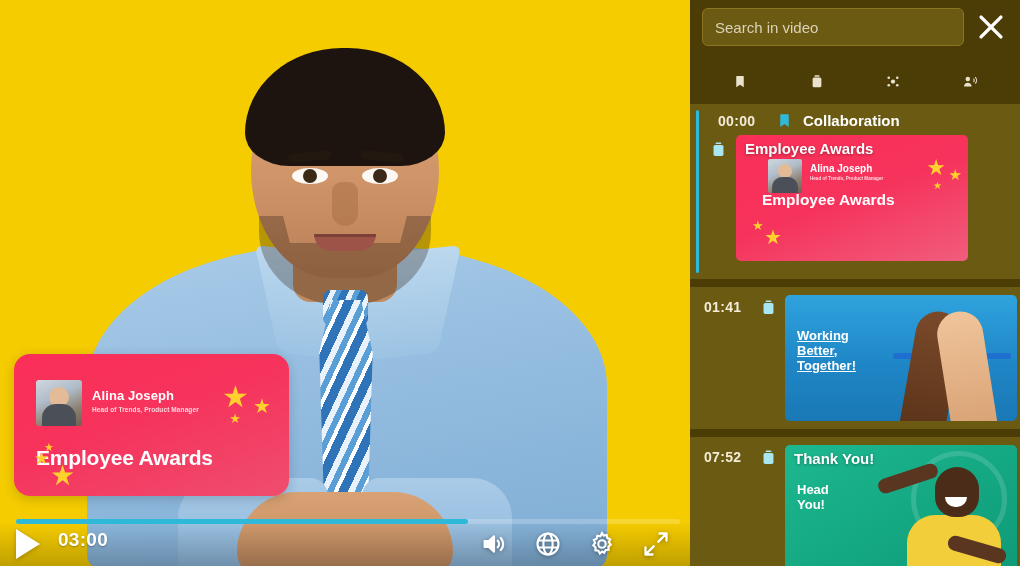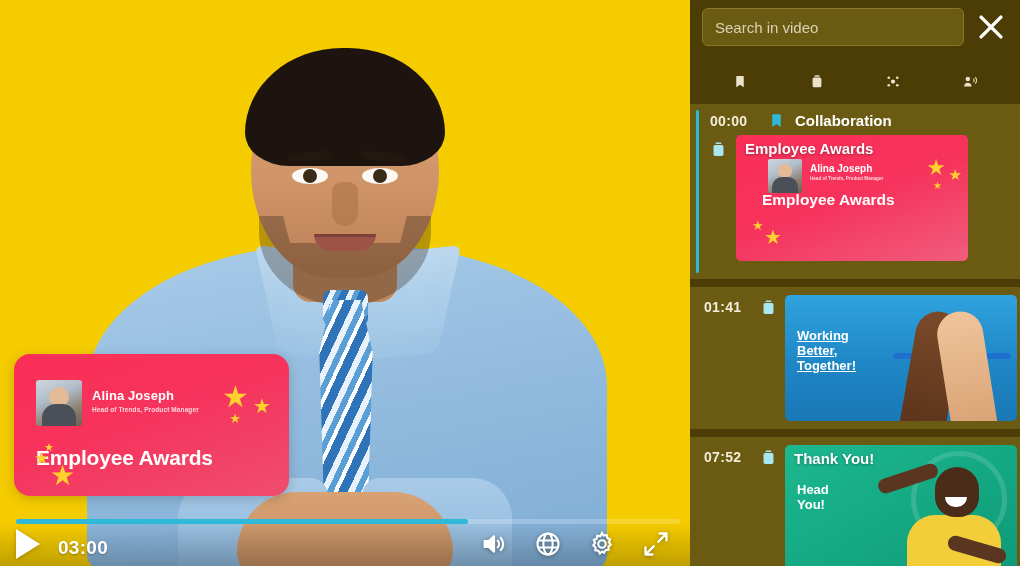--- a/index.html
+++ b/index.html
@@ -178,21 +178,21 @@
   }
   .progress-fill {
     position:absolute; left:0; top:0; height:5px; width:68%;
     background:#2fb9d9; border-radius:3px;
   }
   .controls {
     position:absolute; left:0; right:0; bottom:0; height:44px;
     display:flex; align-items:center; padding:0 16px;
     background: linear-gradient(0deg, rgba(0,0,0,.22), rgba(0,0,0,0));
   }
-  .ctrl-left { display:flex; align-items:flex-end; gap:18px; }
+  .ctrl-left { display:flex; align-items:flex-start; gap:18px; }
   .ctrl-right { margin-left:auto; display:flex; align-items:center; gap:26px; padding-right:4px; }
   .play-btn {
     width:0; height:0; border-left:24px solid #fff;
     border-top:15px solid transparent; border-bottom:15px solid transparent;
     cursor:pointer; filter: drop-shadow(0 1px 2px rgba(0,0,0,.25));
   }
   .time-label { color:#fff; font-size:19px; font-weight:700; letter-spacing:.3px;
     text-shadow:0 1px 2px rgba(0,0,0,.3); }
   .ctrl-icon { width:28px; height:28px; color:#fff; cursor:pointer;
     filter: drop-shadow(0 1px 2px rgba(0,0,0,.35)); }
@@ -235,21 +235,21 @@
   }
 
   .chapters { flex:1; overflow:hidden; padding-top:8px; }
   .chapter {
     position:relative; background:#6b5a12; margin-bottom:8px;
   }
   .chapter .sel-bar {
     position:absolute; left:6px; top:6px; bottom:6px; width:3px;
     background:#2fb9d9; border-radius:2px;
   }
-  .chapter-head { display:flex; align-items:center; gap:10px; padding:8px 10px 6px 20px; }
+  .chapter-head { display:flex; align-items:center; gap:10px; padding:8px 10px 6px 28px; }
   .ch-time { color:#f3ecd8; font-size:14px; font-weight:700; letter-spacing:.3px; min-width:48px; }
   .ch-ico { width:17px; height:17px; color:#2fb9d9; flex:none; }
   .ch-ico svg { width:100%; height:100%; display:block; }
   .ch-title { color:#fff; font-size:15px; font-weight:700; }
 
   .slide-row { display:flex; align-items:flex-start; gap:9px; padding:0 8px 8px 20px; }
   .slide-ico { width:17px; height:17px; color:#a9e6f2; margin-top:6px; flex:none; }
   .slide-ico svg { width:100%; height:100%; display:block; }
 
   .thumb {

